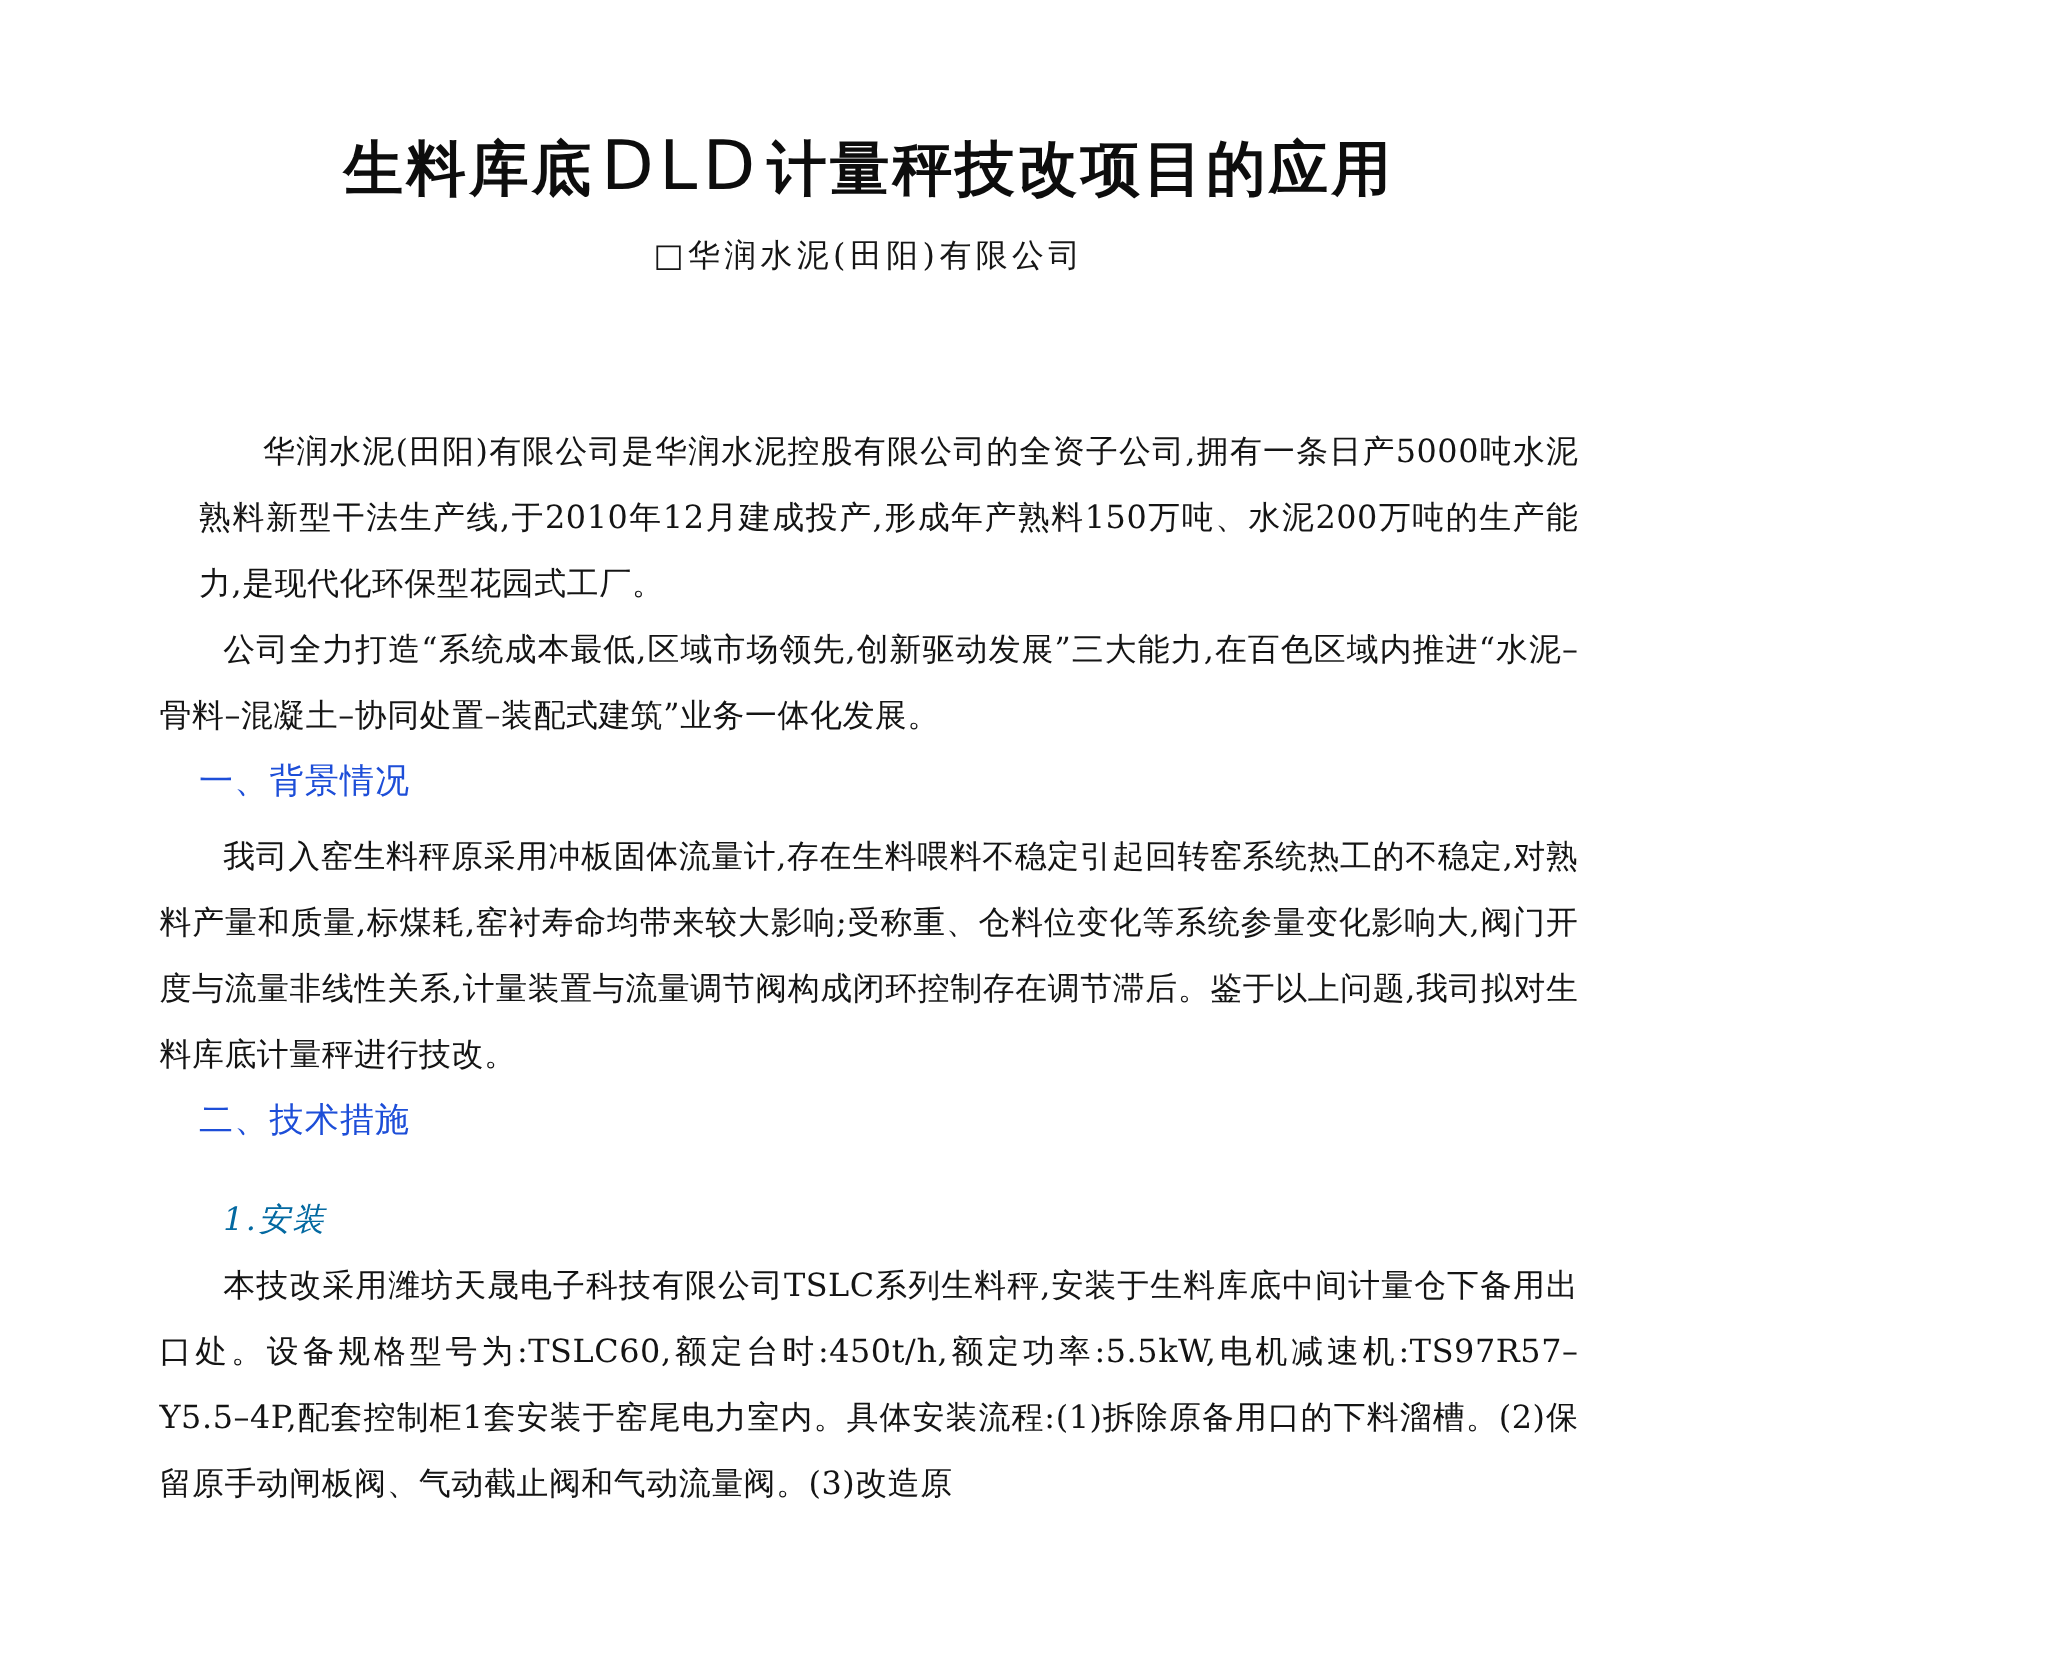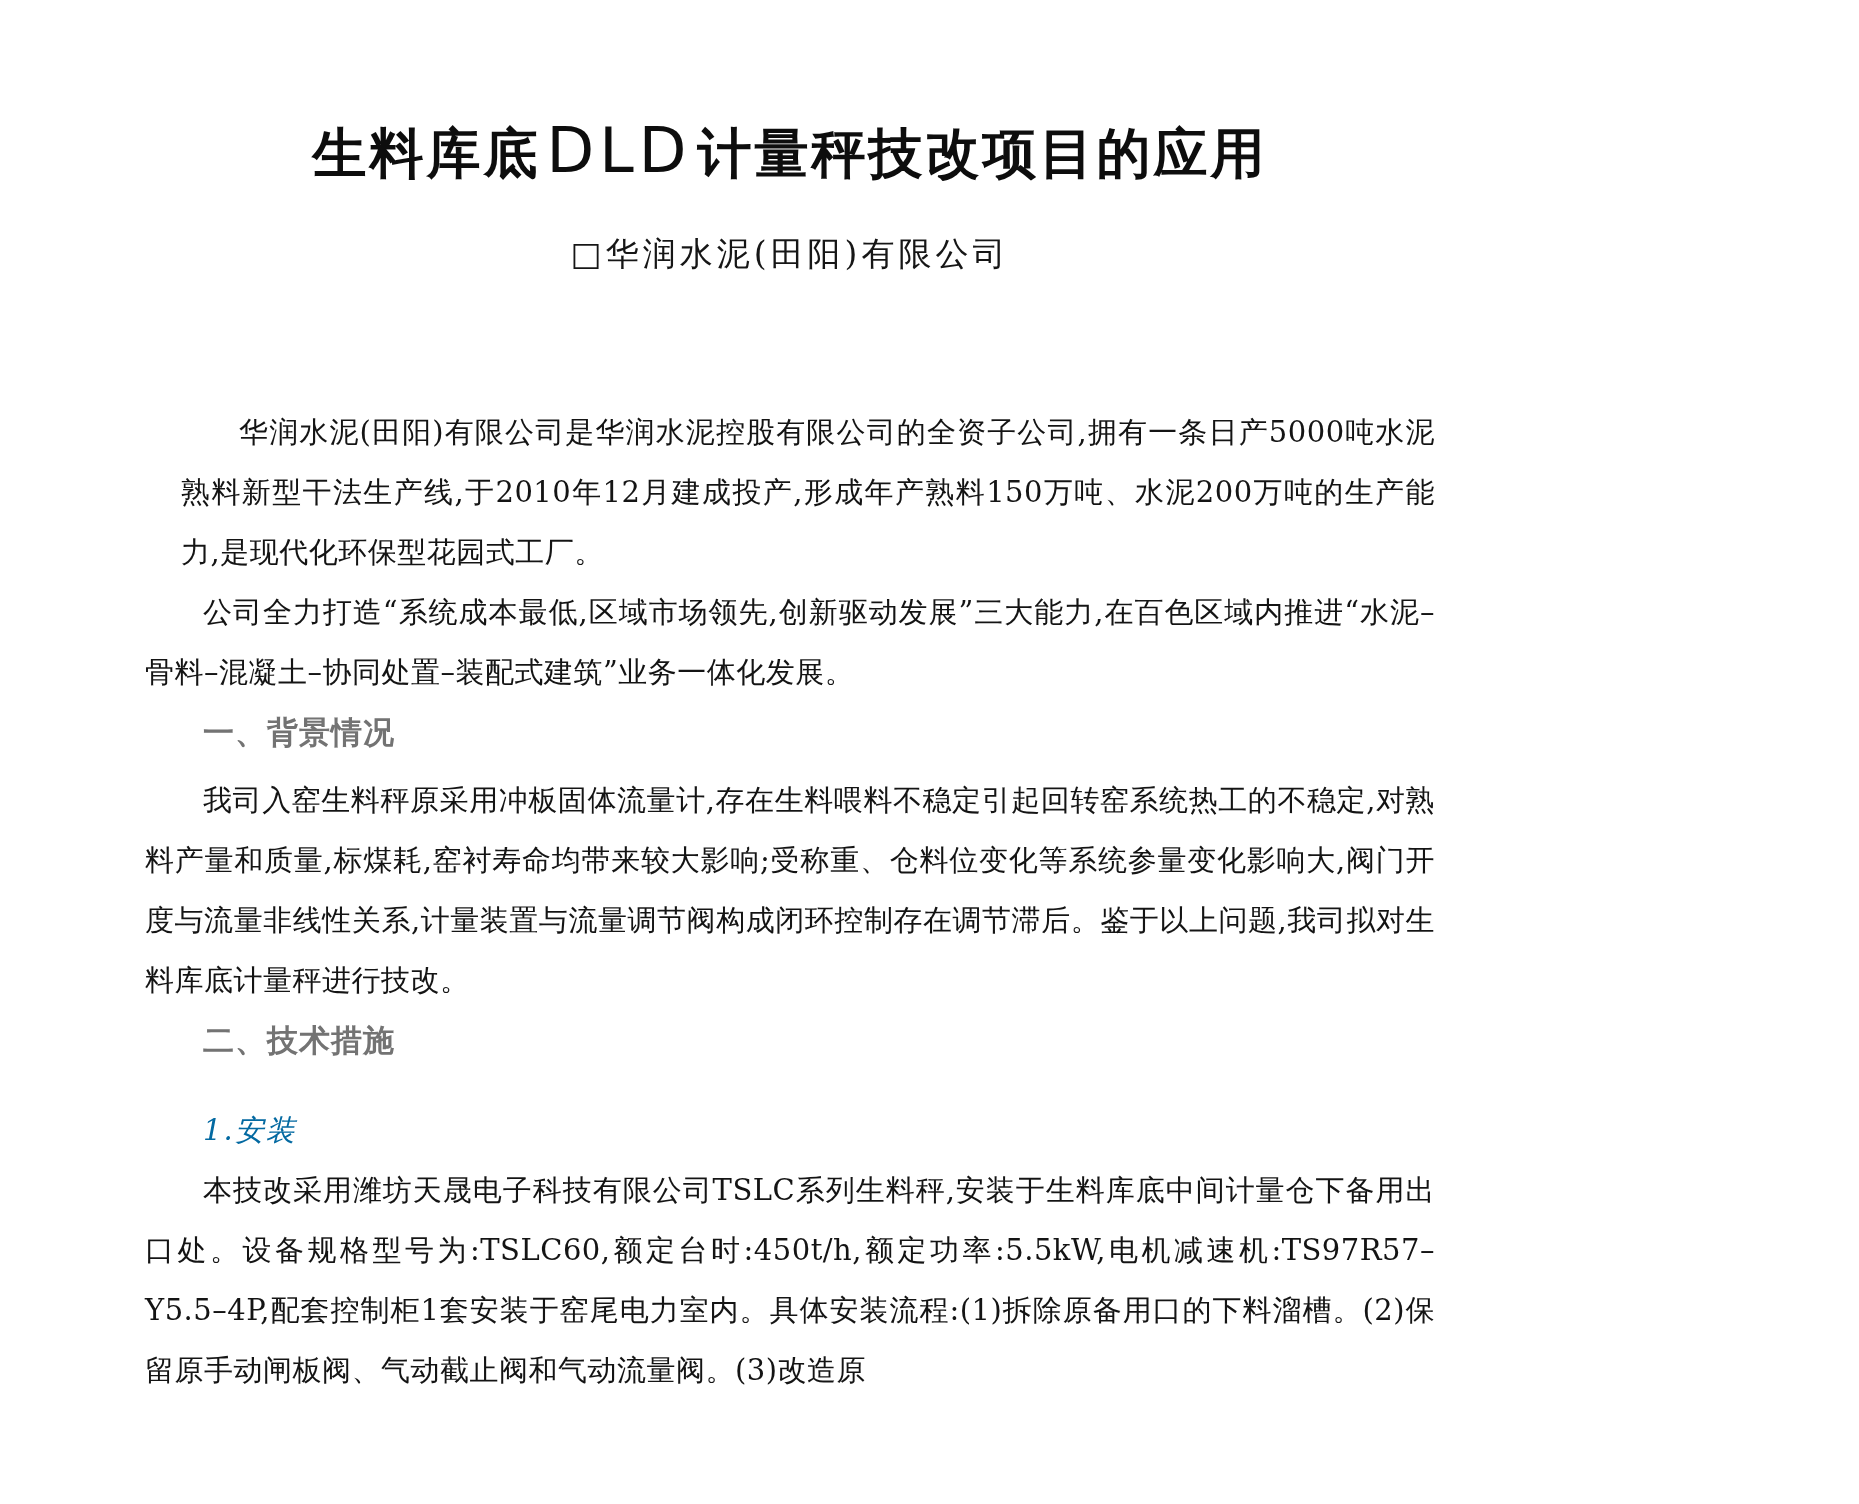--- a/index.html
+++ b/index.html
@@ -32,47 +32,47 @@
     font-family: "DejaVu Serif", "Liberation Serif", serif;
   }
   .article-title .latin {
     font-family: "DejaVu Sans", "Liberation Sans", sans-serif;
     font-weight: 400;
     font-size: 62px;
     letter-spacing: 5px;
     padding: 0 6px;
   }
   .byline {
-    margin-top: 42px;
+    margin-top: 20px;
     text-align: center;
-    font-size: 33px;
+    font-size: 29px;
     line-height: 40px;
     color: #161616;
     letter-spacing: 4px;
   }
   .body-text p {
     margin: 0;
     font-size: 29px;
     line-height: 60px;
     text-align: justify;
     text-indent: 2em;
     letter-spacing: 0.5px;
     color: #141414;
   }
   .body-text p.first {
     margin-top: 128px;
     margin-left: 36px;
   }
   h2.section-heading {
-    margin: 0 0 8px 58px;
+    margin: 0 0 8px 36px;
     font-family: "DejaVu Sans", "Liberation Sans", sans-serif;
     font-size: 31px;
-    font-weight: 700;
+    font-weight: 400;
     line-height: 60px;
-    color: #737373;
+    color: #1d4ed8;
     letter-spacing: 1px;
   }
   .subsection-heading {
     margin: 30px 0 0 58px;
     font-size: 29px;
     line-height: 60px;
     font-style: italic;
     color: #0369a1;
     letter-spacing: 2px;
   }

